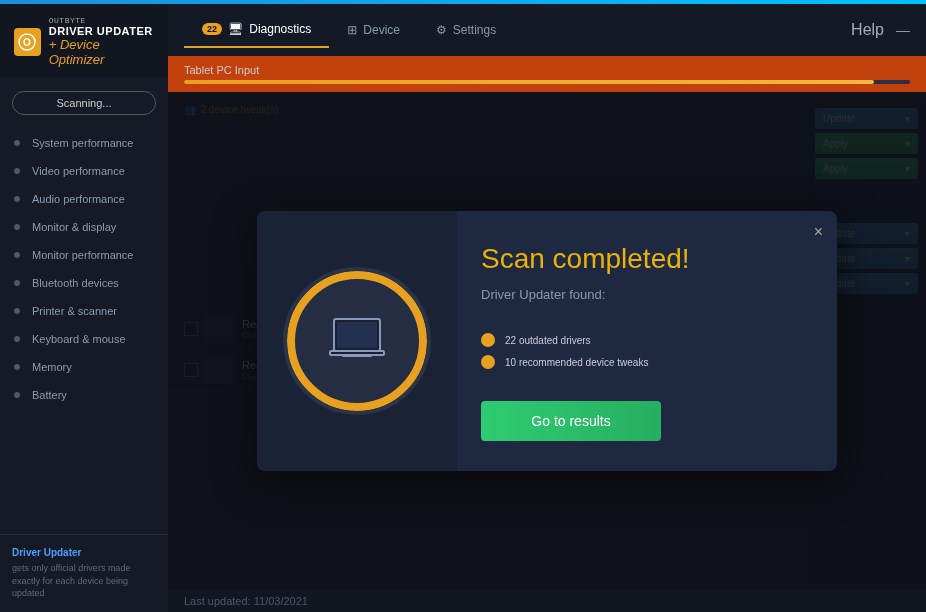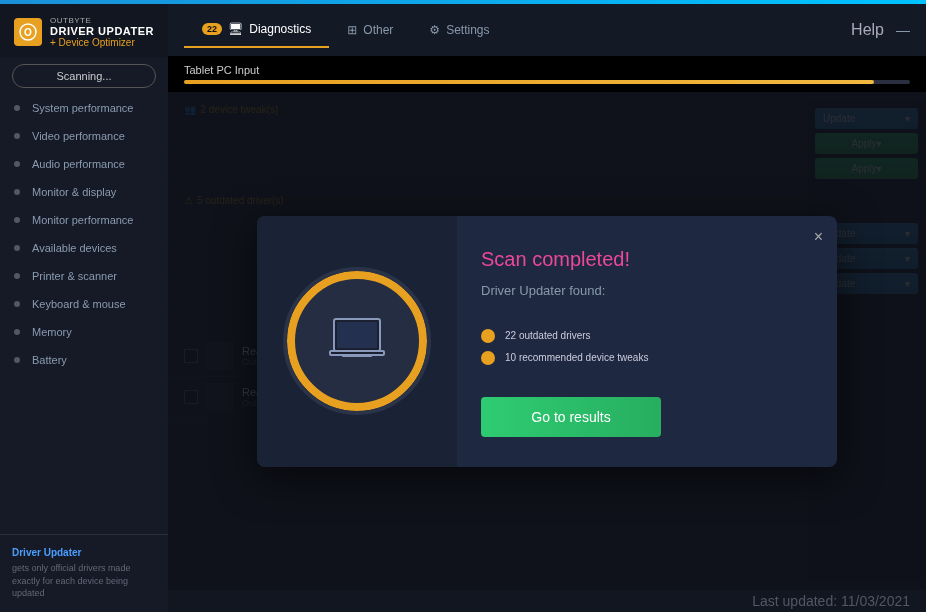--- a/index.html
+++ b/index.html
@@ -59,36 +59,38 @@
     .sidebar-brand {
       display: flex;
       flex-direction: column;
     }
 
     .sidebar-brand-top {
       font-size: 8px;
       color: #aaa;
       text-transform: uppercase;
       letter-spacing: 0.5px;
+      font-family: Liberation Mono, monospace;
     }
 
     .sidebar-brand-main {
       font-size: 11px;
       color: white;
       font-weight: bold;
       letter-spacing: 0.5px;
     }
 
     .sidebar-brand-sub {
-      font-size: 10px;
+      font-size: 13px;
       color: #e8a020;
+      font-style: italic;
     }
 
     .sidebar-scan-btn {
-      margin: 6px 12px;
+      margin: 14px 12px;
       background: transparent;
       border: 1px solid #555;
       border-radius: 14px;
       color: #ccc;
       font-size: 11px;
       padding: 5px 10px;
       cursor: pointer;
       text-align: center;
     }
 
@@ -205,21 +207,21 @@
       color: #8899aa;
       font-size: 14px;
       cursor: pointer;
       background: none;
       border: none;
     }
 
     
     .progress-area {
       padding: 8px 16px;
-      background: #000000;
+      background: #c2410c;
     }
 
     .progress-label {
       font-size: 11px;
       color: #ccc;
       margin-bottom: 4px;
     }
 
     .progress-bar-bg {
       height: 4px;
@@ -326,21 +328,20 @@
       padding: 5px 8px;
       cursor: pointer;
       margin-bottom: 4px;
       display: flex;
       align-items: center;
       justify-content: space-between;
     }
 
     .right-btn-apply {
       background: linear-gradient(to bottom, #2ecc71, #27ae60);
-      justify-content: center;
     }
 
     
     .modal-overlay {
       position: absolute;
       top: 0; left: 0; right: 0; bottom: 0;
       background: rgba(0,0,0,0.5);
       display: flex;
       align-items: center;
       justify-content: center;
@@ -411,22 +412,22 @@
 
     .modal-right {
       flex: 1;
       padding: 32px 30px 30px 24px;
       display: flex;
       flex-direction: column;
       justify-content: center;
     }
 
     .modal-title {
-      font-size: 20px;
-      color: #ec4899;
+      font-size: 28px;
+      color: #eab308;
       font-weight: 300;
       margin-bottom: 12px;
     }
 
     .modal-subtitle {
       font-size: 13px;
       color: #8899aa;
       margin-bottom: 31px;
     }
 
@@ -463,23 +464,23 @@
       min-width: 180px;
       text-align: center;
     }
 
     
     .status-bar {
       height: 22px;
       background: #111620;
       display: flex;
       align-items: center;
-      justify-content: flex-end;
+      justify-content: flex-start;
       padding: 0 16px;
-      font-size: 14px;
+      font-size: 11px;
       color: #556;
     }
   </style>
 </head>
 <body>
 
 <div class="top-bar"></div>
 
 <div class="app-container">
 
@@ -516,21 +517,21 @@
       <div class="sidebar-item">
         <span class="dot"></span>
         <span>Monitor &amp; display</span>
       </div>
       <div class="sidebar-item">
         <span class="dot"></span>
         <span>Monitor performance</span>
       </div>
       <div class="sidebar-item">
         <span class="dot"></span>
-        <span>Available devices</span>
+        <span>Bluetooth devices</span>
       </div>
       <div class="sidebar-item">
         <span class="dot"></span>
         <span>Printer &amp; scanner</span>
       </div>
       <div class="sidebar-item">
         <span class="dot"></span>
         <span>Keyboard &amp; mouse</span>
       </div>
       <div class="sidebar-item">
@@ -555,21 +556,21 @@
 
     <div class="top-nav">
       <div class="nav-tabs">
         <div class="nav-tab active">
           <span class="nav-tab-badge">22</span>
           <span>🖥</span>
           <span>Diagnostics</span>
         </div>
         <div class="nav-tab">
           <span>⊞</span>
-          <span>Other</span>
+          <span>Device</span>
         </div>
         <div class="nav-tab">
           <span>⚙</span>
           <span>Settings</span>
         </div>
       </div>
       <div class="top-nav-right">
         <button class="help-btn">Help</button>
         <button class="minimize-btn">—</button>
       </div>
@@ -589,24 +590,20 @@
           <div style="flex:1; position:relative;">
 
             <div style="padding: 4px 16px; font-size:10px; color:#e8a020; display:flex; align-items:center; gap:4px; opacity:0.6;">
               <span>👥</span>
               <span>2 device tweak(s)</span>
             </div>
 
             <div style="height: 32px; border-bottom: 1px solid #252f3f; opacity:0.5;"></div>
             <div style="height: 32px; border-bottom: 1px solid #252f3f; opacity:0.5;"></div>
 
-            <div style="padding: 4px 16px; font-size:10px; color:#e8a020; display:flex; align-items:center; gap:4px; margin-top:8px; opacity:0.6;">
-              <span>⚠</span>
-              <span>5 outdated driver(s)</span>
-            </div>
             <div style="height: 32px; border-bottom: 1px solid #252f3f; opacity:0.5;"></div>
             <div style="height: 32px; border-bottom: 1px solid #252f3f; opacity:0.5;"></div>
             <div style="height: 32px; border-bottom: 1px solid #252f3f; opacity:0.5;"></div>
 
             <div class="list-item-row" style="margin-top: 30px;">
               <div class="list-item-checkbox"></div>
               <div class="list-item-icon"></div>
               <div class="list-item-info">
                 <div class="list-item-name">Realtek Hardware Support Application</div>
                 <div class="list-item-sub">Outdated by 2 year(s)</div>

